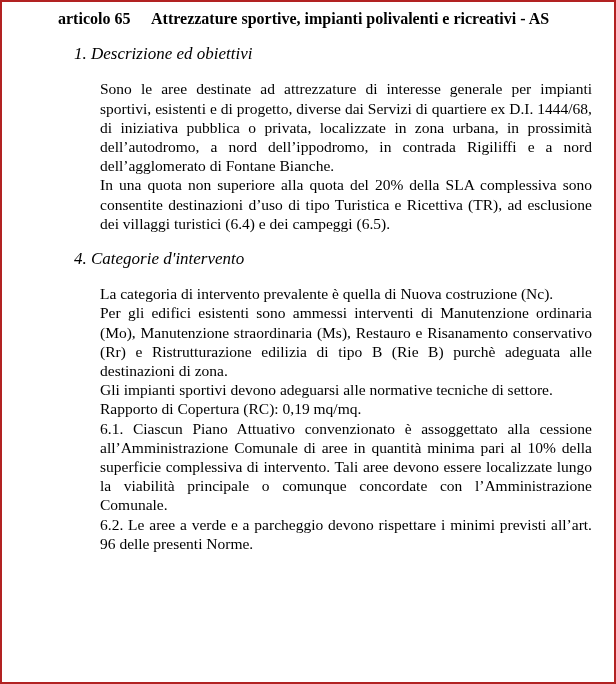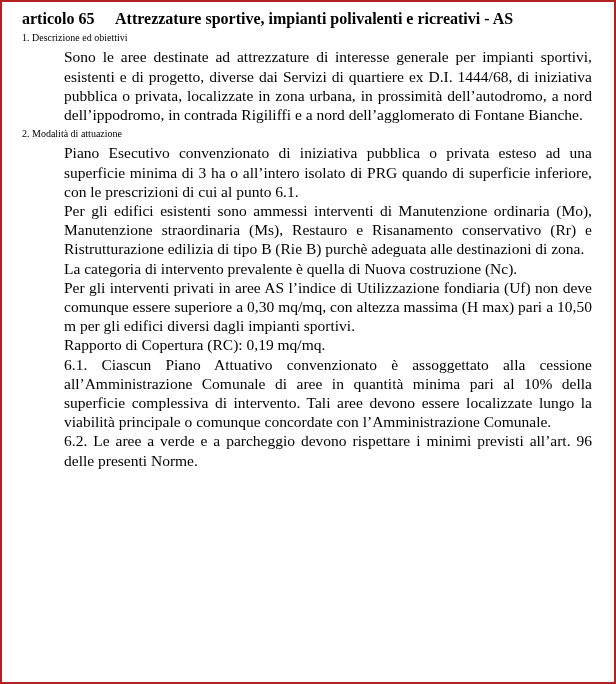--- a/index.html
+++ b/index.html
@@ -9,39 +9,41 @@
   }
   .page {
     box-sizing: border-box;
     width: 616px;
     height: 684px;
     border: 2px solid #b22222;
     background: #ffffff;
     overflow: hidden;
     font-family: "Liberation Serif", "DejaVu Serif", serif;
     color: #000000;
+    padding-left: 36px;
   }
   .content {
     padding: 7px 22px 0 20px;
     font-size: 15.5px;
     line-height: 19.2px;
   }
   .title-line {
     font-weight: bold;
     font-size: 16px;
     white-space: nowrap;
   }
   .title-article {
     display: inline-block;
     min-width: 93px;
   }
   .section-heading {
+    font-style: italic;
     font-weight: normal;
-    font-size: 10px;
-    margin: 0;
+    font-size: 17px;
+    margin: 16px;
   }
   .body-para {
     margin: 0 0 0 42px;
     text-align: justify;
     text-justify: inter-word;
   }
 </style>
 </head>
 <body>
 
@@ -50,35 +52,33 @@
 
     <div class="title-line">
       <span class="title-article">articolo 65</span><span>Attrezzature sportive, impianti polivalenti e ricreativi - AS</span>
     </div>
 
     <div class="section">
       <div class="section-heading">1. Descrizione ed obiettivi</div>
       <p class="body-para">Sono le aree destinate ad attrezzature di interesse generale per impianti sportivi, esistenti e di progetto, diverse dai Servizi di quartiere ex D.I. 1444/68, di iniziativa pubblica o privata, localizzate in zona urbana, in prossimità dell’autodromo, a nord dell’ippodromo, in contrada Rigiliffi e a nord dell’agglomerato di Fontane Bianche.</p>
     </div>
 
+
     <div class="section">
-      <div class="section-heading">2. Modalità di attuazione</div>
-      <p class="body-para">Piano Esecutivo convenzionato di iniziativa pubblica o privata esteso ad una  superficie minima di 3 ha o all’intero isolato di PRG quando di superficie inferiore, con le prescrizioni di cui al punto 6.1.</p>
+      <p class="body-para">In una quota non superiore alla quota del 20% della SLA complessiva sono consentite destinazioni d’uso di tipo Turistica e Ricettiva (TR), ad esclusione dei villaggi turistici (6.4) e dei campeggi (6.5).</p>
     </div>
 
     <div class="section">
+      <div class="section-heading">4. Categorie d'intervento</div>
+      <p class="body-para">La categoria di intervento prevalente è quella di Nuova costruzione (Nc).</p>
+      <p class="body-para">Per gli edifici esistenti sono ammessi interventi di Manutenzione ordinaria (Mo), Manutenzione straordinaria (Ms), Restauro e Risanamento conservativo (Rr) e Ristrutturazione edilizia di tipo B (Rie B) purchè adeguata alle destinazioni di zona.</p>
     </div>
 
     <div class="section">
-      <p class="body-para">Per gli edifici esistenti sono ammessi interventi di Manutenzione ordinaria (Mo), Manutenzione straordinaria (Ms), Restauro e Risanamento conservativo (Rr) e Ristrutturazione edilizia di tipo B (Rie B) purchè adeguata alle destinazioni di zona.</p>
-      <p class="body-para">La categoria di intervento prevalente è quella di Nuova costruzione (Nc).</p>
-    </div>
-
-    <div class="section">
-      <p class="body-para">Per gli interventi privati in aree AS l’indice di Utilizzazione fondiaria (Uf) non deve comunque essere superiore a 0,30 mq/mq, con altezza massima (H max) pari a 10,50 m per gli edifici diversi dagli impianti sportivi.</p>
+      <p class="body-para">Gli impianti sportivi devono adeguarsi alle normative tecniche di settore.</p>
       <p class="body-para">Rapporto di Copertura (RC): 0,19 mq/mq.</p>
     </div>
 
     <div class="section">
       <p class="body-para">6.1. Ciascun Piano Attuativo convenzionato è assoggettato alla cessione all’Amministrazione Comunale di aree in quantità minima pari al 10% della superficie complessiva di intervento. Tali aree devono essere localizzate lungo la viabilità principale o comunque concordate con l’Amministrazione Comunale.</p>
       <p class="body-para">6.2. Le aree a verde e a parcheggio devono rispettare i minimi previsti all’art. 96 delle presenti Norme.</p>
 
     </div>
 
   </div>

